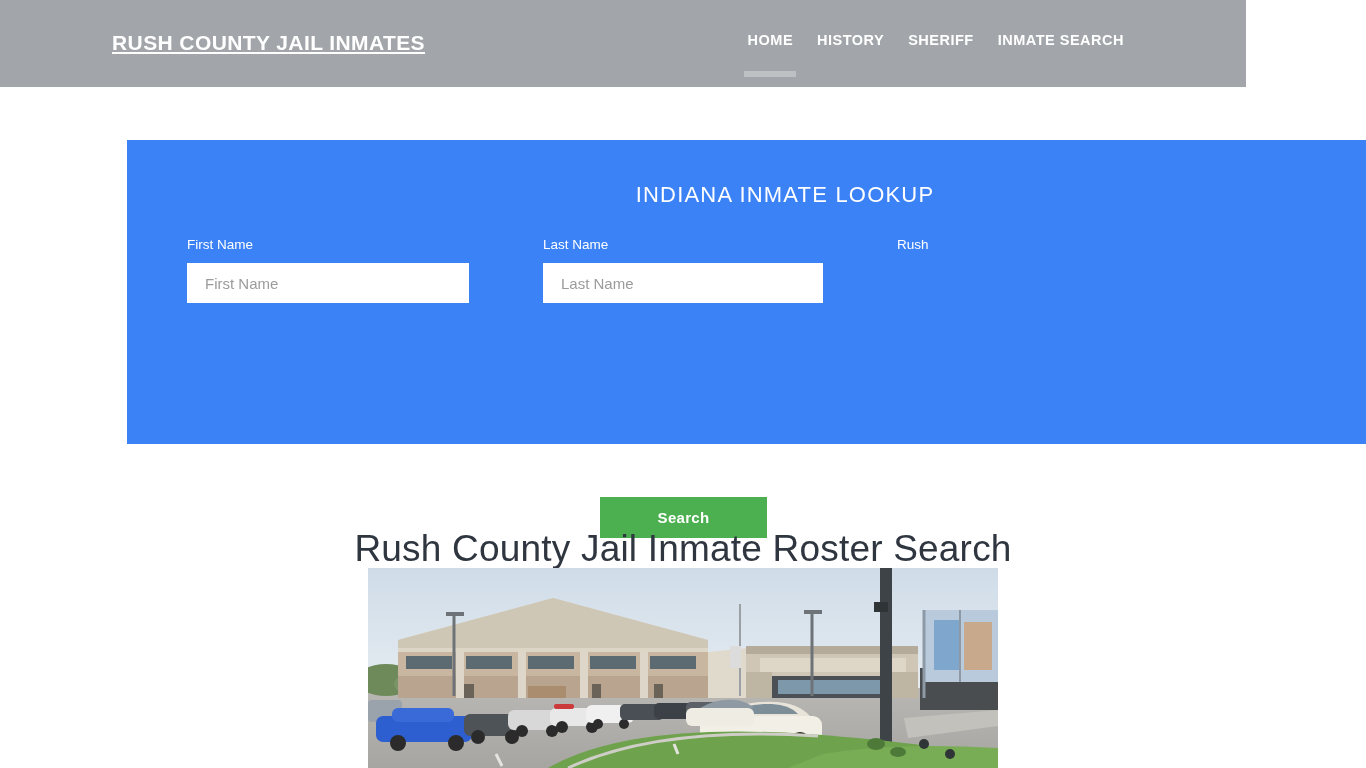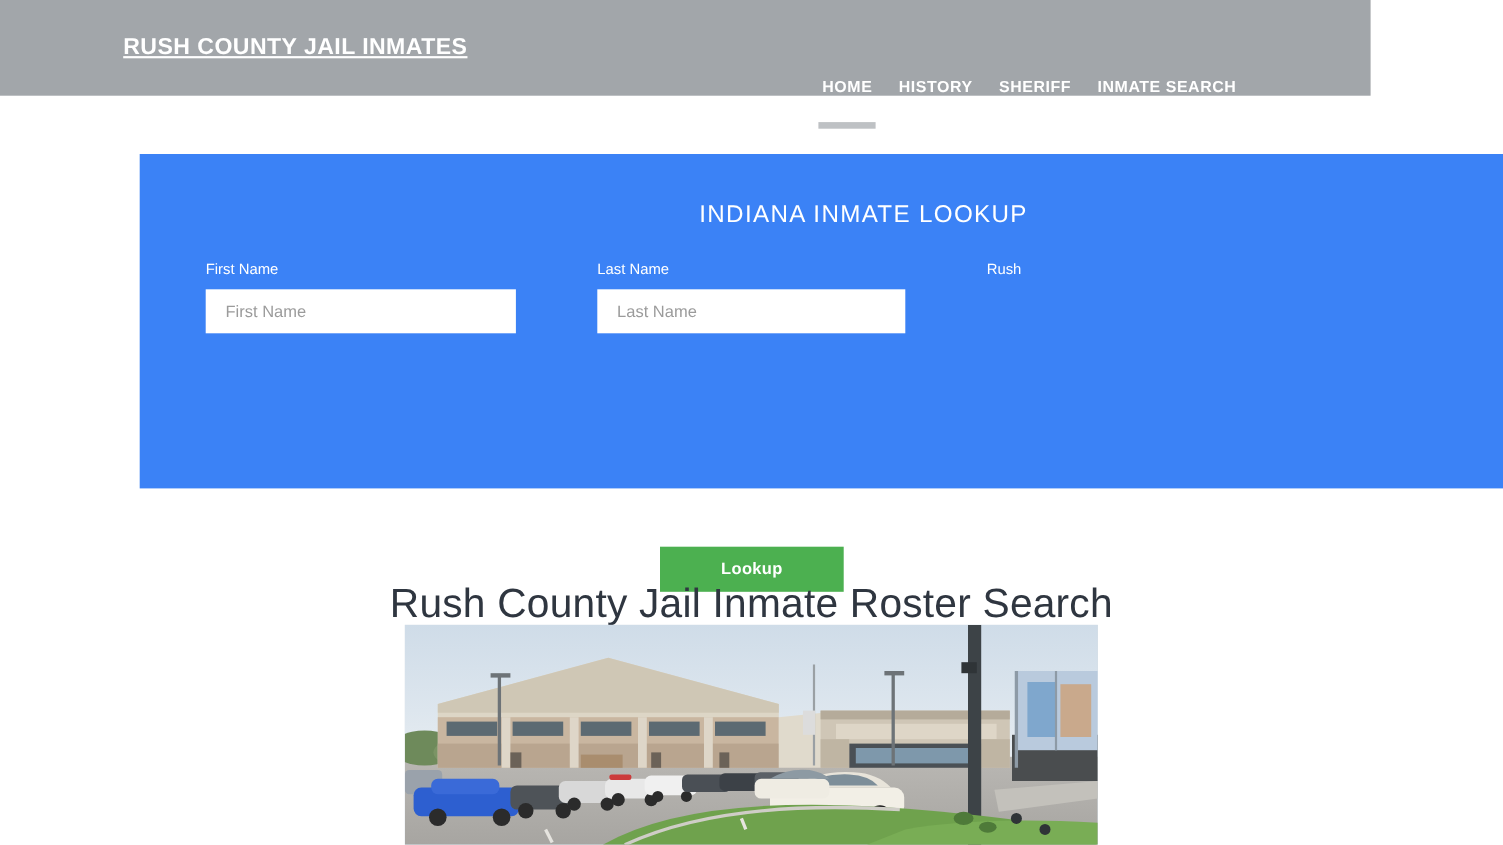--- a/index.html
+++ b/index.html
@@ -41,21 +41,20 @@
     display: block;
     color: #ffffff;
     font-size: 14.5px;
     font-weight: bold;
     letter-spacing: 0.5px;
     text-transform: uppercase;
     text-decoration: none;
     padding: 0 12px;
     white-space: nowrap;
     font-family: "Liberation Sans", sans-serif;
-    margin-top: 40px;
   }
   .nav-link .active-bar {
     position: absolute;
     left: 50%;
     transform: translateX(-50%);
     bottom: -29px;
     width: 52px; height: 6px;
     background: #bec1c4;
     display: none;
   }
@@ -185,21 +184,21 @@
 
   <div class="field" id="field-last">
     <div class="field-label">Last Name</div>
     <input class="field-input" type="text" placeholder="Last Name" style="">
   </div>
 
   <div class="field" id="field-state">
     <div class="field-label">Rush</div>
   </div>
 
-  <button class="search-button">Lookup</button>
+  <button class="search-button">Search</button>
 </section>
 
 <h1 class="page-heading">Rush County Jail Inmate Roster Search</h1>
 
 <figure class="hero-photo" style="margin:0">
   <svg viewBox="0 0 630 200" xmlns="http://www.w3.org/2000/svg">
     <defs>
       <linearGradient id="sky" x1="0" y1="0" x2="0" y2="1">
         <stop offset="0%" stop-color="#cfdce8"></stop>
         <stop offset="60%" stop-color="#dde6ee"></stop>

